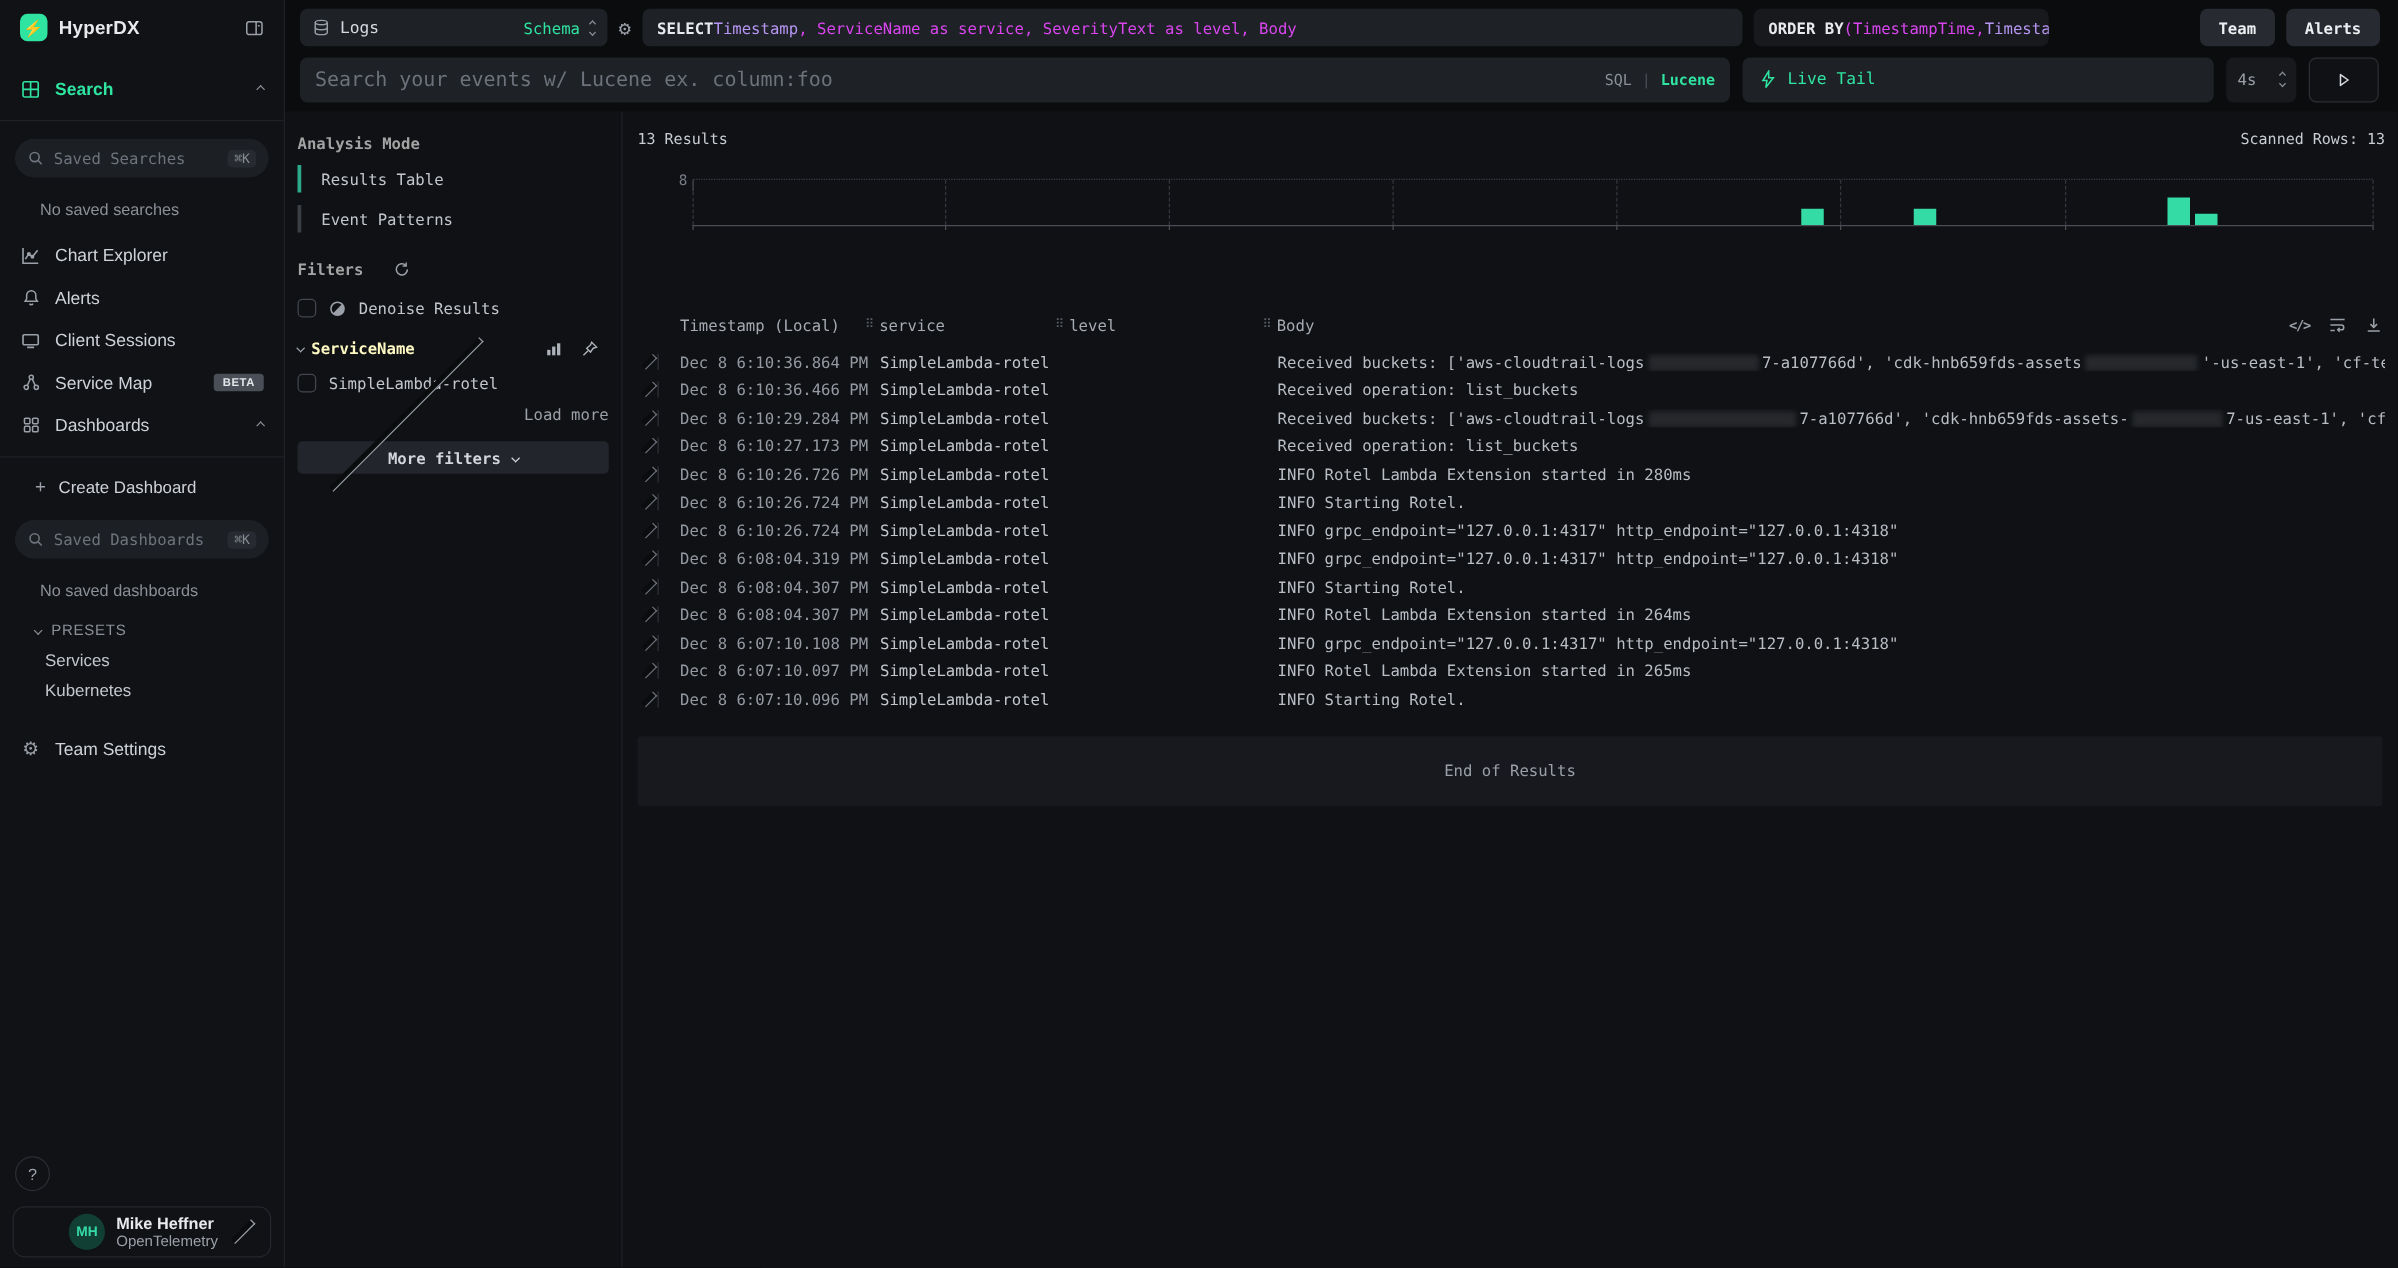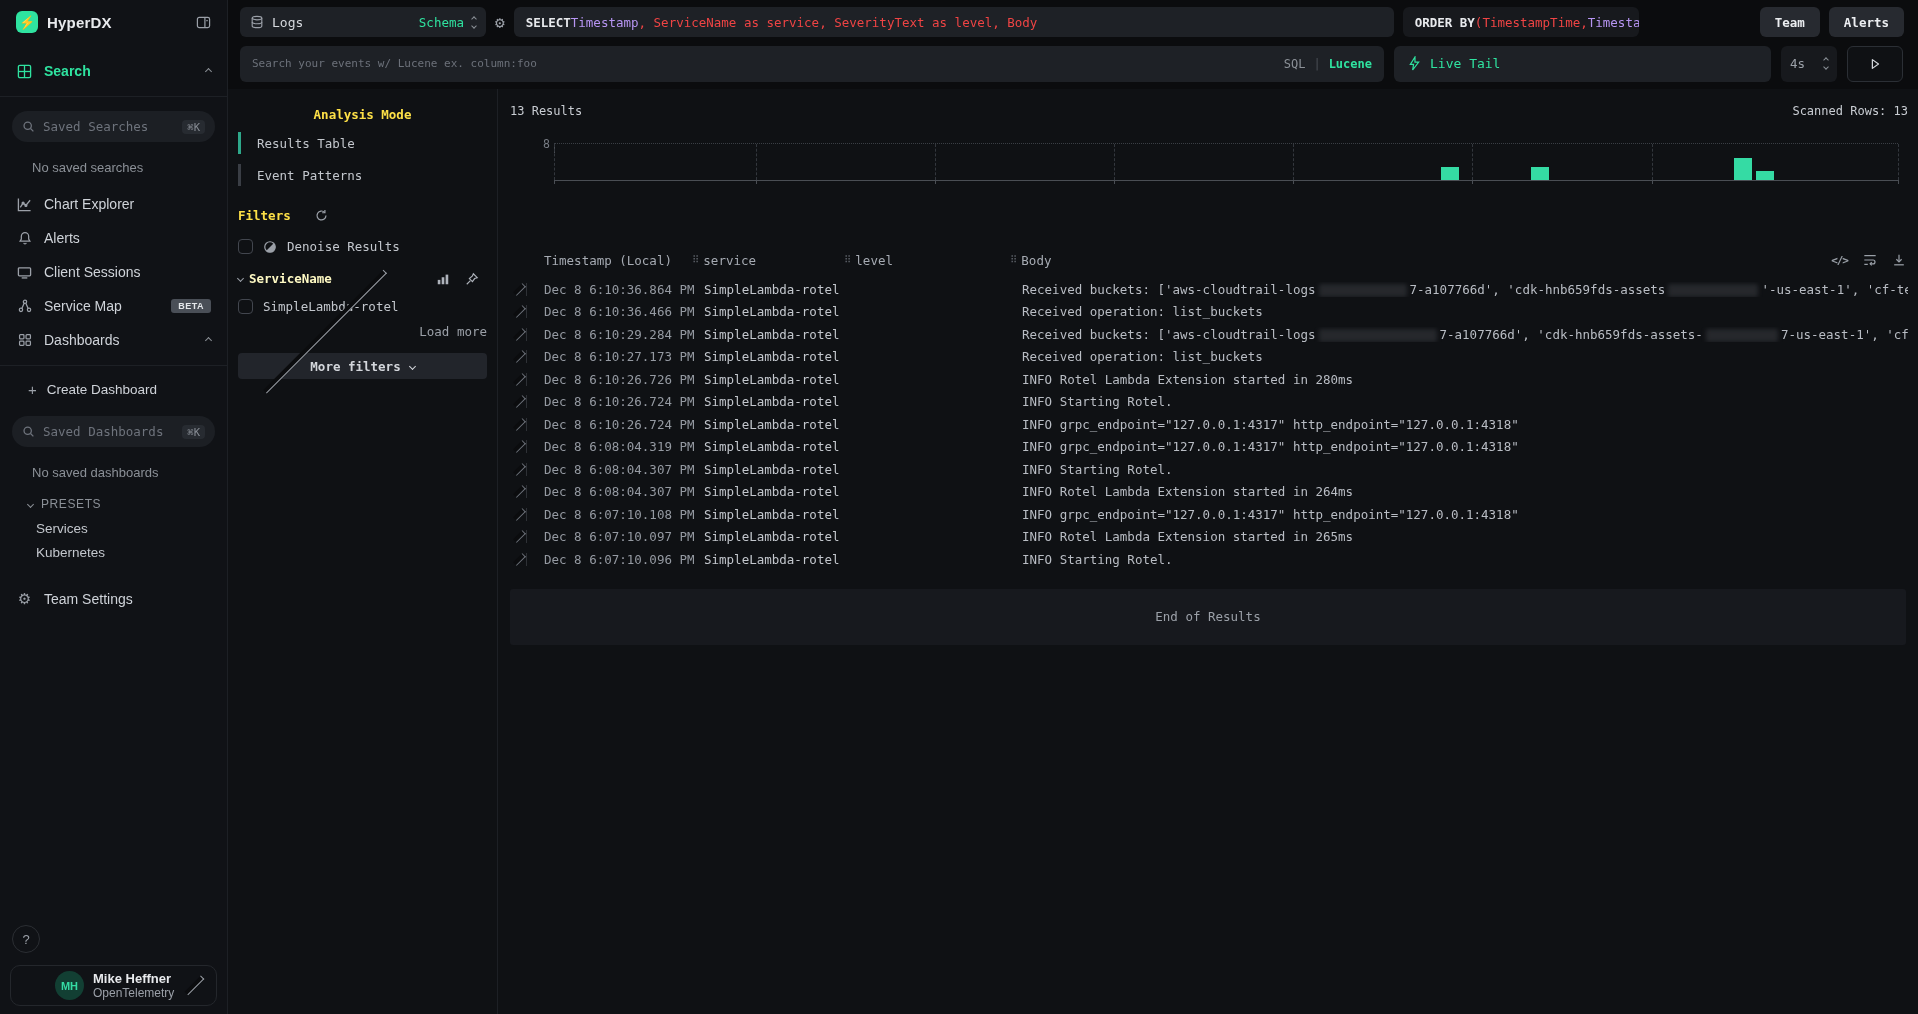--- a/index.html
+++ b/index.html
@@ -44,40 +44,40 @@
   .right { flex:1; min-width:0; display:flex; flex-direction:column; background:#0b0c0e; }
   .topbar { height:44px; flex:none; display:flex; align-items:center; padding:0 14px 0 12px; gap:9px; }
   .box { background:#1e2126; border-radius:6px; height:30px; display:flex; align-items:center; }
   .logs-select { width:246px; padding:0 10px; gap:8px; font-size:13px; color:#d5d8dd; cursor:pointer; }
   .logs-select .schema { margin-left:auto; color:#2fe3a0; font-size:12.5px; }
   .icon-btn { color:#9ba0a8; font-size:16px; cursor:pointer; display:flex; align-items:center; }
   .sql-box { width:880px; padding:0 12px; font-size:12.5px; white-space:nowrap; overflow:hidden; cursor:text; }
   .orderby-box { width:236px; background:#17191d; padding:0 12px; font-size:12.5px; white-space:nowrap; overflow:hidden; cursor:text; }
   .seg-kw { color:#e8eaed; font-weight:bold; }
   .seg-purple { color:#b795f3; }
-  .seg-red { color:#ef4444; }
+  .seg-red { color:#d946ef; }
   .btn { background:#272a30; border-radius:6px; height:30px; padding:0 15px; display:flex; align-items:center; font-size:12.5px; font-weight:bold; color:#eceef1; cursor:pointer; }
   .btn.save { margin-left:auto; }
 
   .searchrow { height:45px; flex:none; display:flex; align-items:center; padding:0 14px 6px 12px; gap:10px; }
   .search-input { flex:none; width:1144px; height:36px; padding:0 12px; gap:8px; }
-  .search-input input { flex:1; min-width:0; background:transparent; border:none; outline:none; color:#c3c7cd; font-family:"DejaVu Sans Mono", monospace; font-size:11px; }
+  .search-input input { flex:1; min-width:0; background:transparent; border:none; outline:none; color:#c3c7cd; font-family:"DejaVu Sans Mono", monospace; font-size:16px; }
   .search-input input::placeholder { color:#6c717a; }
   .lang-sql { color:#8b9097; font-size:12px; }
   .lang-sep { color:#4a4e54; font-size:12px; }
   .lang-lucene { color:#2fe3a0; font-weight:bold; font-size:12px; cursor:pointer; }
   .live-tail { width:377px; height:36px; padding:0 14px; gap:9px; color:#2fe3a0; font-size:13px; cursor:pointer; }
   .interval { width:56px; height:36px; background:#17191d; padding:0 9px; color:#9ba0a8; font-size:12.5px; justify-content:space-between; cursor:pointer; }
   .play-btn { width:56px; height:36px; background:#0f1114; border:1px solid #2b2f35; border-radius:6px; display:flex; align-items:center; justify-content:center; cursor:pointer; }
 
   .content { flex:1; min-height:0; display:flex; background:#0f1114; }
 
   
   .filters { width:270px; flex:none; border-right:1px solid #1d2025; padding:18px 10px 0; font-family:"DejaVu Sans Mono", monospace; }
-  .fp-title { font-size:12.5px; font-weight:bold; color:#fde047;text-align:center; }
+  .fp-title { font-size:12.5px; font-weight:bold; color:#a3a3a3; }
   .mode-item { margin-top:10px; height:22px; display:flex; align-items:center; padding-left:16px; border-left:3px solid #3a3e45; font-size:12.5px; color:#c3c7cd; cursor:pointer; }
   .mode-item.active { border-left-color:#2ea88a; }
   .fp-filters { margin-top:22px; display:flex; align-items:center; gap:24px; }
   .refresh { color:#9ba0a8; display:flex; }
   .chk { width:15px; height:15px; border:1.5px solid #42464e; border-radius:4px; background:transparent; flex:none; cursor:pointer; }
   .denoise-row { margin-top:16px; display:flex; align-items:center; gap:10px; font-size:12.5px; color:#c3c7cd; cursor:pointer; }
   .denoise-ic { color:#9ba0a8; display:flex; }
   .group-row { margin-top:17px; display:flex; align-items:center; gap:6px; cursor:pointer; }
   .group-name { font-size:12.5px; font-weight:bold; color:#fef9c3; }
   .group-icons { margin-left:auto; display:flex; gap:15px; color:#aeb3bb; padding-right:8px; }

